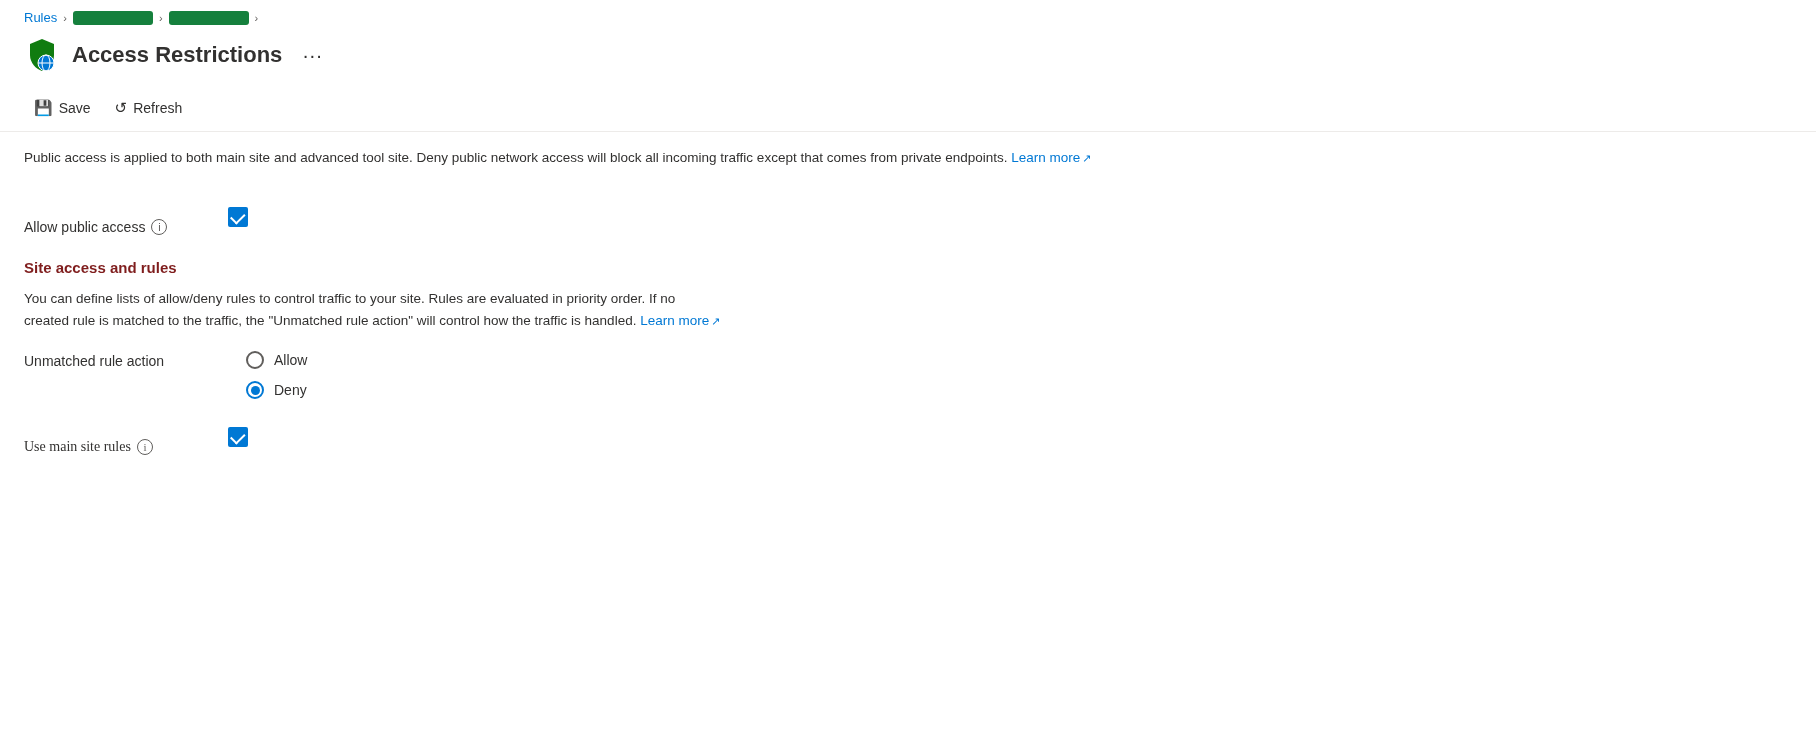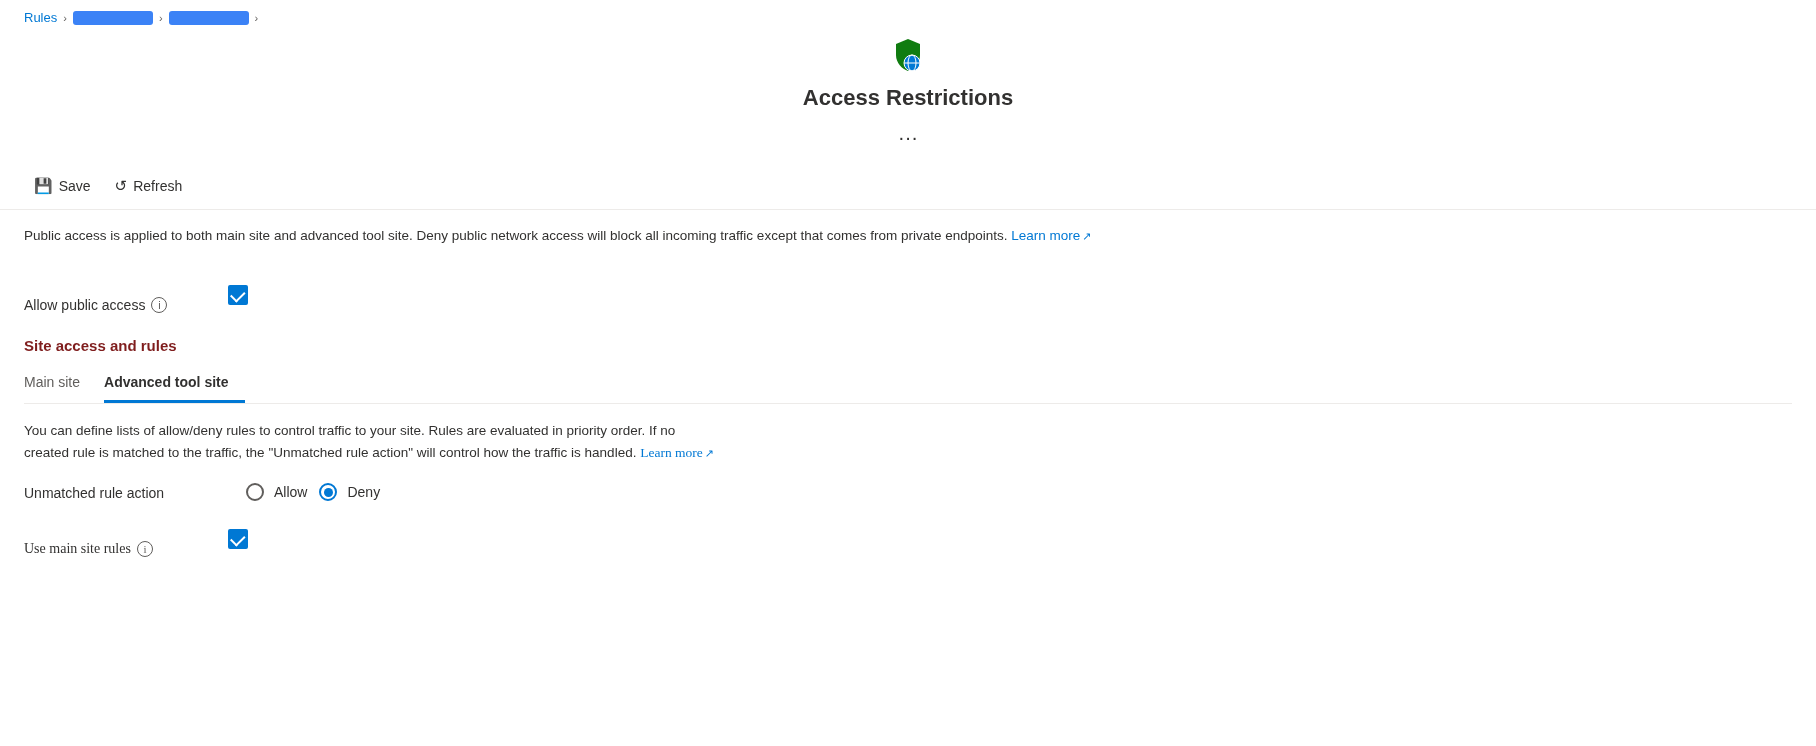--- a/index.html
+++ b/index.html
@@ -15,35 +15,34 @@
       display: flex;
       align-items: center;
       padding: 10px 24px 6px 24px;
       font-size: 13px;
       color: #0078d4;
       gap: 6px;
     }
     .breadcrumb a { color: #0078d4; text-decoration: none; }
     .breadcrumb-separator { color: #605e5c; font-size: 11px; }
     .breadcrumb-blurred {
-      background: #3b82f6;
+      background: #15803d;
       border-radius: 3px;
       color: transparent;
       user-select: none;
       min-width: 80px;
       display: inline-block;
       height: 14px;
     }
 
     .page-header {
       display: flex;
       align-items: center;
       padding: 6px 24px 12px 24px;
       gap: 12px;
-      flex-direction: column;
     }
     .page-icon {
       width: 36px;
       height: 36px;
       position: relative;
       flex-shrink: 0;
     }
     .page-title {
       font-size: 22px;
       font-weight: 600;
@@ -183,26 +182,25 @@
     .description-text {
       font-size: 13.5px;
       color: #323130;
       line-height: 1.6;
       margin-bottom: 20px;
       max-width: 700px;
     }
     .description-text a {
       color: #0078d4;
       text-decoration: none;
-      font-family: Liberation Serif, serif;
     }
 
     .radio-group {
       display: flex;
-      flex-direction: row;
+      flex-direction: column;
       gap: 12px;
     }
     .radio-row {
       display: flex;
       align-items: center;
       gap: 10px;
       cursor: pointer;
     }
     .radio-outer {
       width: 18px;
@@ -292,24 +290,20 @@
   <div class="form-row">
     <div class="form-label">
       <span>Allow public access</span>
       <span class="info-icon" title="Info">i</span>
     </div>
     <div class="checkbox-blue"></div>
   </div>
 
   <div class="section-title">Site access and rules</div>
 
-  <div class="tabs">
-    <button class="tab">Main site</button>
-    <button class="tab active">Advanced tool site</button>
-  </div>
 
   <div class="description-text">
     <span>You can define lists of allow/deny rules to control traffic to your site. Rules are evaluated in priority order. If no created rule is matched to the traffic, the "Unmatched rule action" will control how the traffic is handled.</span>
     <a href="#">
       <span>Learn more</span><span class="external-link-icon">↗</span>
     </a>
   </div>
 
   <div class="unmatched-row">
     <div class="unmatched-label">Unmatched rule action</div>

